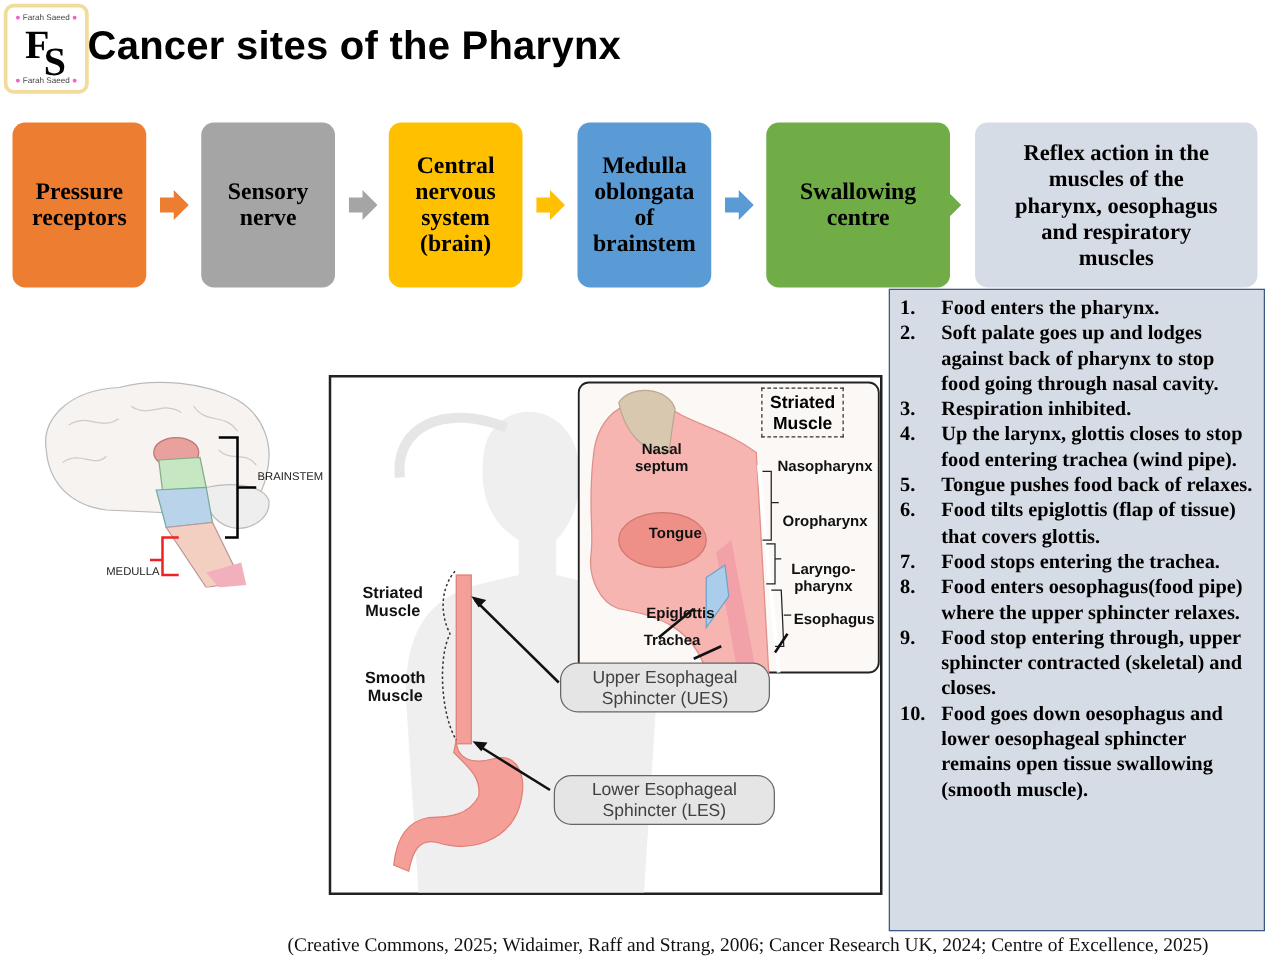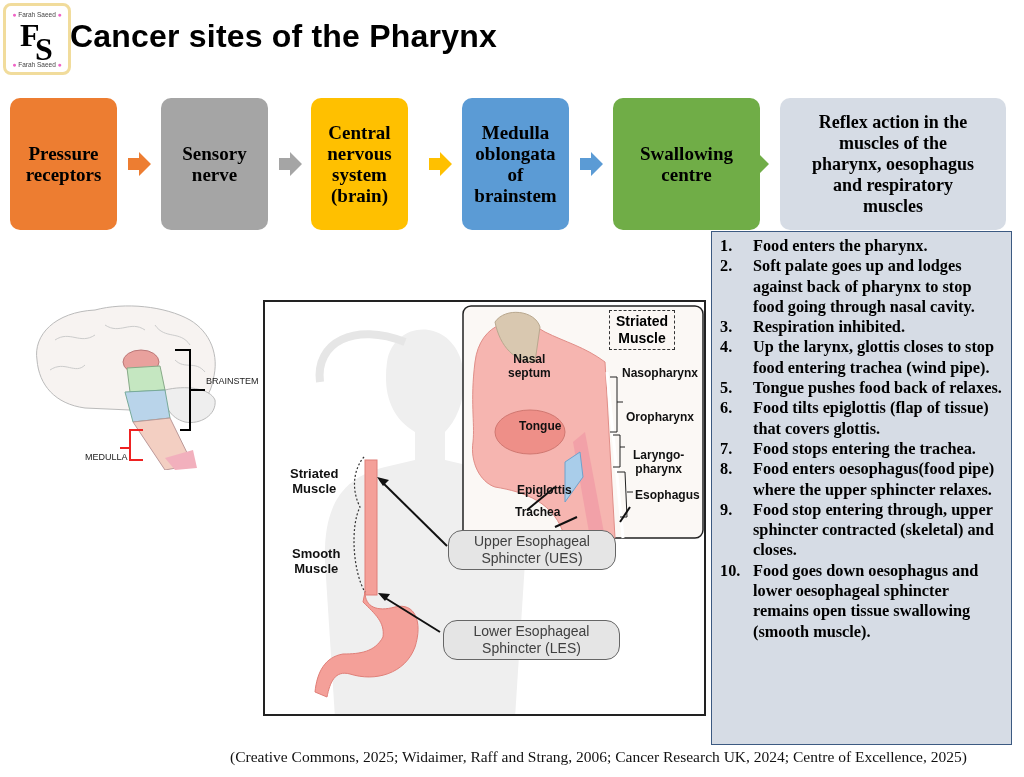--- a/index.html
+++ b/index.html
@@ -22,21 +22,21 @@
   .page-title { position: absolute; left: 70px; top: 18px; font-family: "Liberation Sans", sans-serif;
     font-weight: bold; font-size: 32px; letter-spacing: 0.2px; }
 
   
   .flow-box { position: absolute; top: 98px; height: 132px; border-radius: 10px;
     display: flex; align-items: center; justify-content: center; text-align: center;
     font-family: "Liberation Serif", serif; font-weight: bold; font-size: 19px; line-height: 21px;
     padding: 4px; white-space: pre-line; }
   .fb1 { left: 10px; width: 107px; background: #ed7d31; }
   .fb2 { left: 161px; width: 107px; background: #a5a5a5; }
-  .fb3 { left: 311px; width: 97px; background: #ffc000; }
+  .fb3 { left: 311px; width: 107px; background: #ffc000; }
   .fb4 { left: 462px; width: 107px; background: #5b9bd5; }
   .fb5 { left: 613px; width: 147px; background: #70ad47; }
   .fb6 { left: 780px; width: 226px; background: #d6dce5; font-size: 18px; line-height: 21px; }
 
   .flow-arrow { position: absolute; top: 152px; width: 23px; height: 24px; }
 
   
   .steps { position: absolute; left: 711px; top: 231px; width: 301px; height: 514px;
     background: #d6dce5; border: 1.5px solid #3c5a82; padding: 4px 6px 0 6px; }
   .steps ol { list-style: none; }
@@ -210,21 +210,21 @@
     <path d="M348,133 L355,133 L355,165 L348,165 M355,145 L360,145" fill="none" stroke="#222" stroke-width="1"></path>
     <path d="M352,170 L360,170 L362,215 L355,215 M362,190 L368,190" fill="none" stroke="#222" stroke-width="1"></path>
 
     <line x1="262" y1="208" x2="290" y2="185" stroke="#111" stroke-width="2"></line>
     <line x1="290" y1="225" x2="312" y2="215" stroke="#111" stroke-width="2"></line>
     <line x1="365" y1="205" x2="355" y2="220" stroke="#111" stroke-width="2"></line>
   </svg>
 
   <div class="lbl" style="left:25px; top:164px;">Striated
 Muscle</div>
-  <div class="lbl" style="left:27px; top:244px;">Smooth
+  <div class="lbl" style="left:27px; top:232px;">Smooth
 Muscle</div>
 
   <div class="striated-box" style="left:344px; top:8px;">Striated
 Muscle</div>
   <div class="lbl lbl-sm" style="left:243px; top:50px;">Nasal
 septum</div>
   <div class="lbl lbl-sm" style="left:254px; top:117px;">Tongue</div>
   <div class="lbl lbl-sm" style="left:357px; top:64px;">Nasopharynx</div>
   <div class="lbl lbl-sm" style="left:361px; top:108px;">Oropharynx</div>
   <div class="lbl lbl-sm" style="left:368px; top:146px;">Laryngo-

